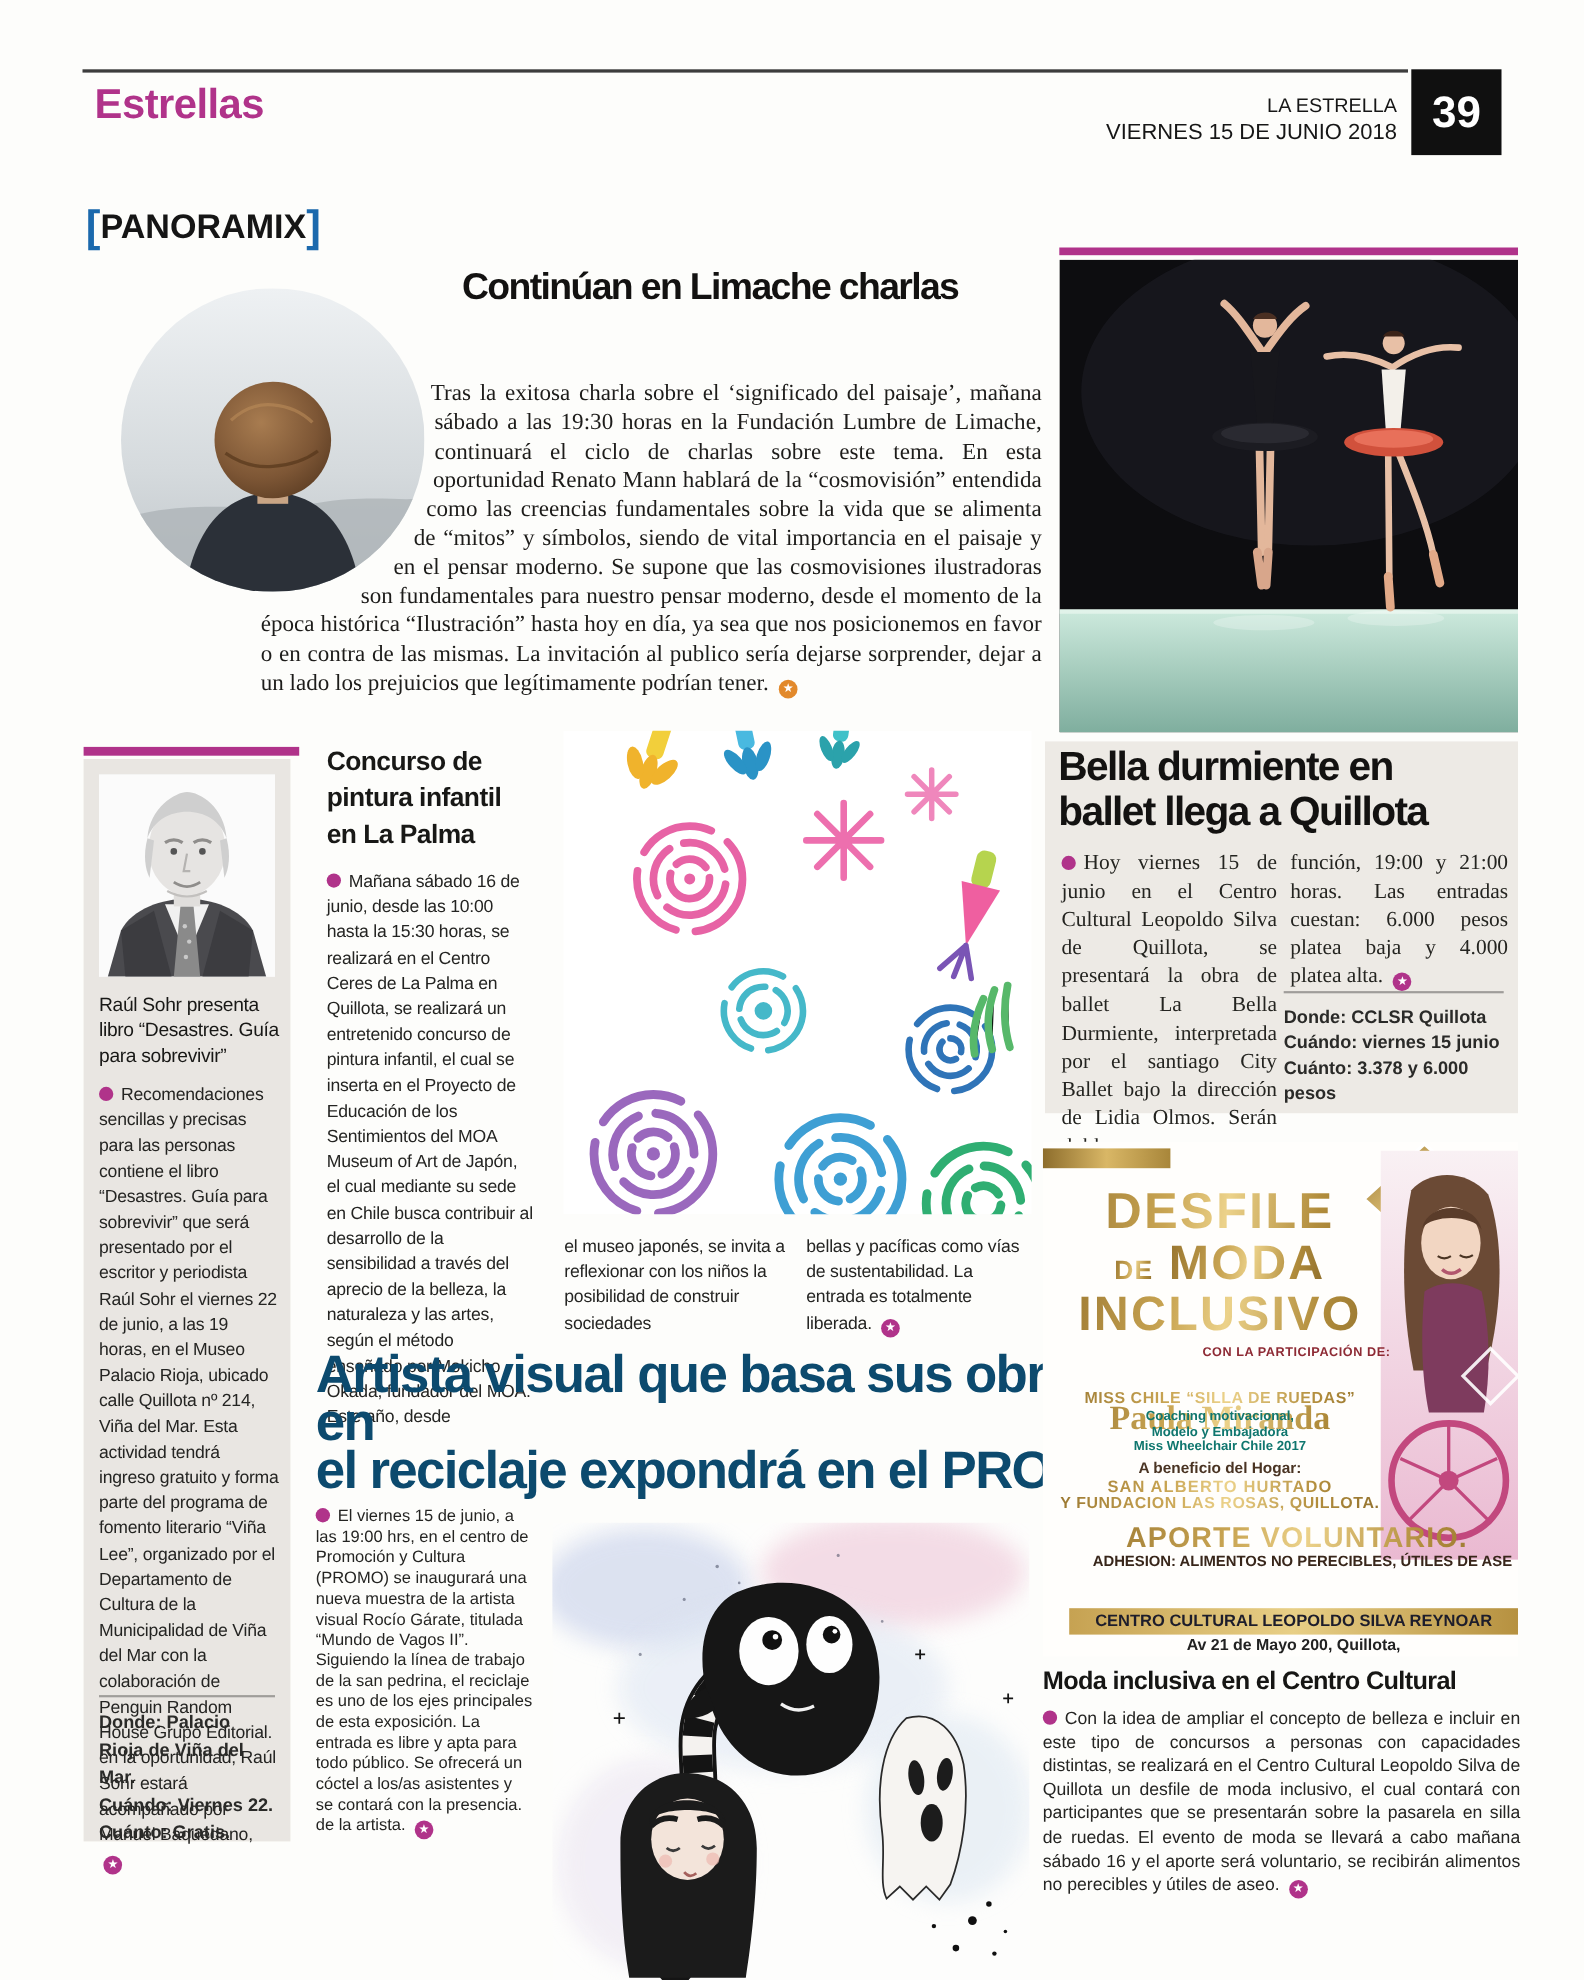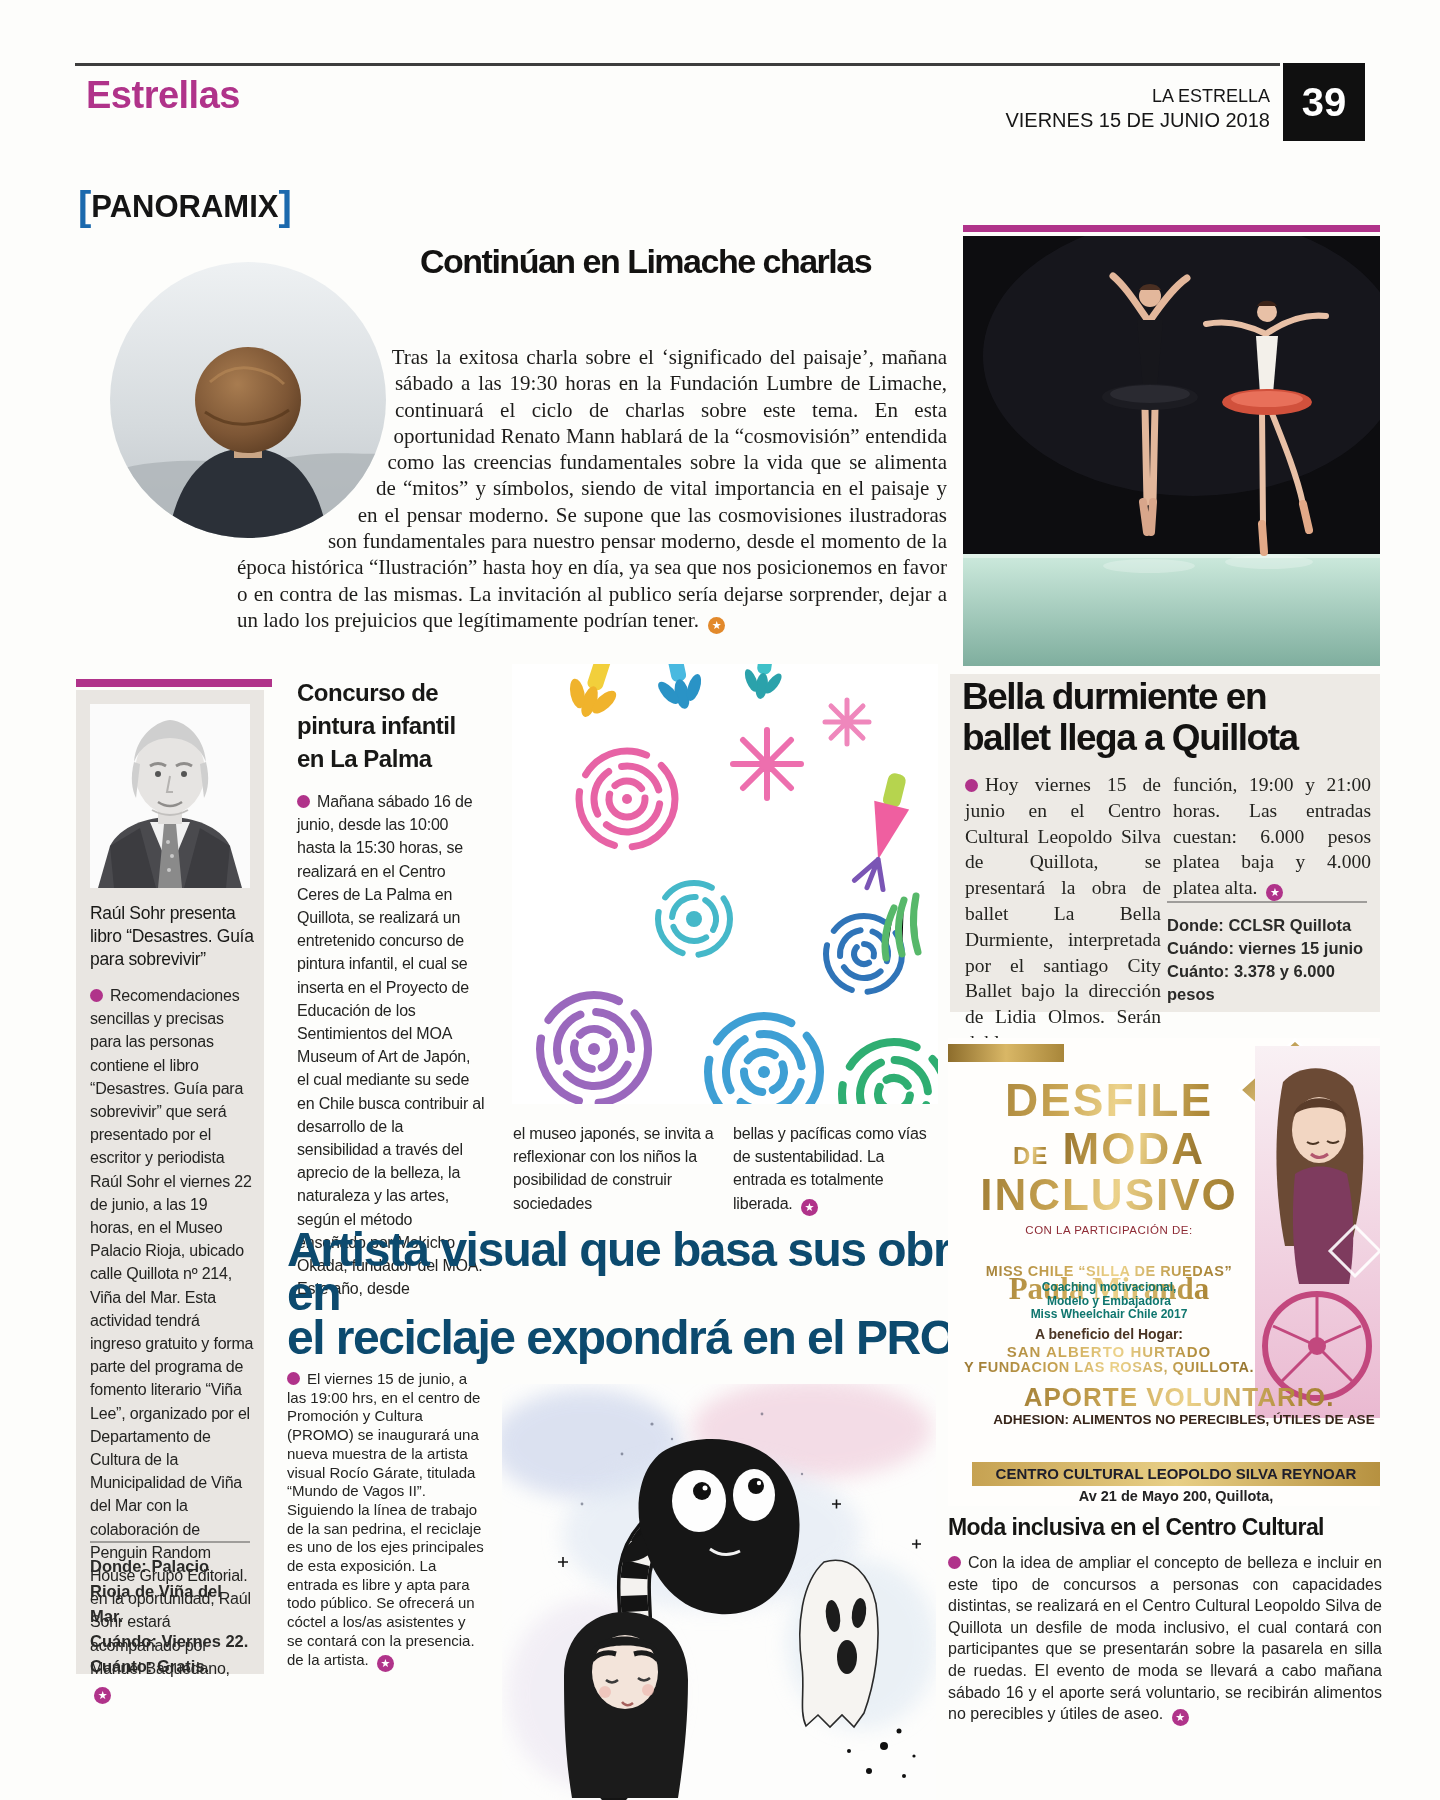--- a/index.html
+++ b/index.html
@@ -82,21 +82,21 @@
             -webkit-background-clip:text;background-clip:text;color:transparent;font-weight:bold;}
   #poster-goldbar{left:0;top:6px;width:116px;height:18px;
                   background:linear-gradient(90deg,#8d6d2c,#d9b766,#a8863a);}
   #poster-diamonds{right:0;top:0;width:170px;height:130px;}
   #poster-woman{left:307px;top:8px;width:125px;height:372px;}
   .pcenter{left:6px;width:310px;text-align:center;}
   #p-title1{top:38px;font-size:46px;letter-spacing:2px;line-height:48px;}
   #p-title2{top:88px;font-size:44px;letter-spacing:2px;line-height:46px;}
   #p-title2 .small{font-size:24px;letter-spacing:1px;}
   #p-title3{top:134px;font-size:44px;letter-spacing:2px;line-height:46px;}
-  #p-partlabel{top:186px;font-size:11.5px;font-weight:normal;color:#8e2b35;letter-spacing:0.5px;}
+  #p-partlabel{top:186px;font-size:11.5px;font-weight:bold;color:#8e2b35;letter-spacing:0.5px;text-align:right;}
   #p-partname{top:199px;font-size:31px;font-family:"Liberation Serif",serif;margin-top:34px;}
   #p-parttitle{top:225px;font-size:14.5px;letter-spacing:0.5px;}
   #p-partdesc{top:243px;font-size:12px;line-height:13.5px;font-weight:bold;color:#0f766e;}
   #p-beneflabel{top:288px;font-size:14px;font-weight:bold;color:#4a3423;}
   #p-benef1{top:305px;font-size:15px;letter-spacing:1px;}
   #p-benef2{top:321px;font-size:14.5px;letter-spacing:0.5px;}
   #p-aporte{left:30px;top:344px;width:402px;text-align:center;font-size:26px;letter-spacing:1px;}
   #p-adhesion{left:26px;top:374px;width:420px;font-size:13.5px;font-weight:bold;color:#38261a;
               white-space:nowrap;text-align:center;}
   #p-venue{left:24px;top:424px;width:408px;height:24px;line-height:24px;text-align:center;

